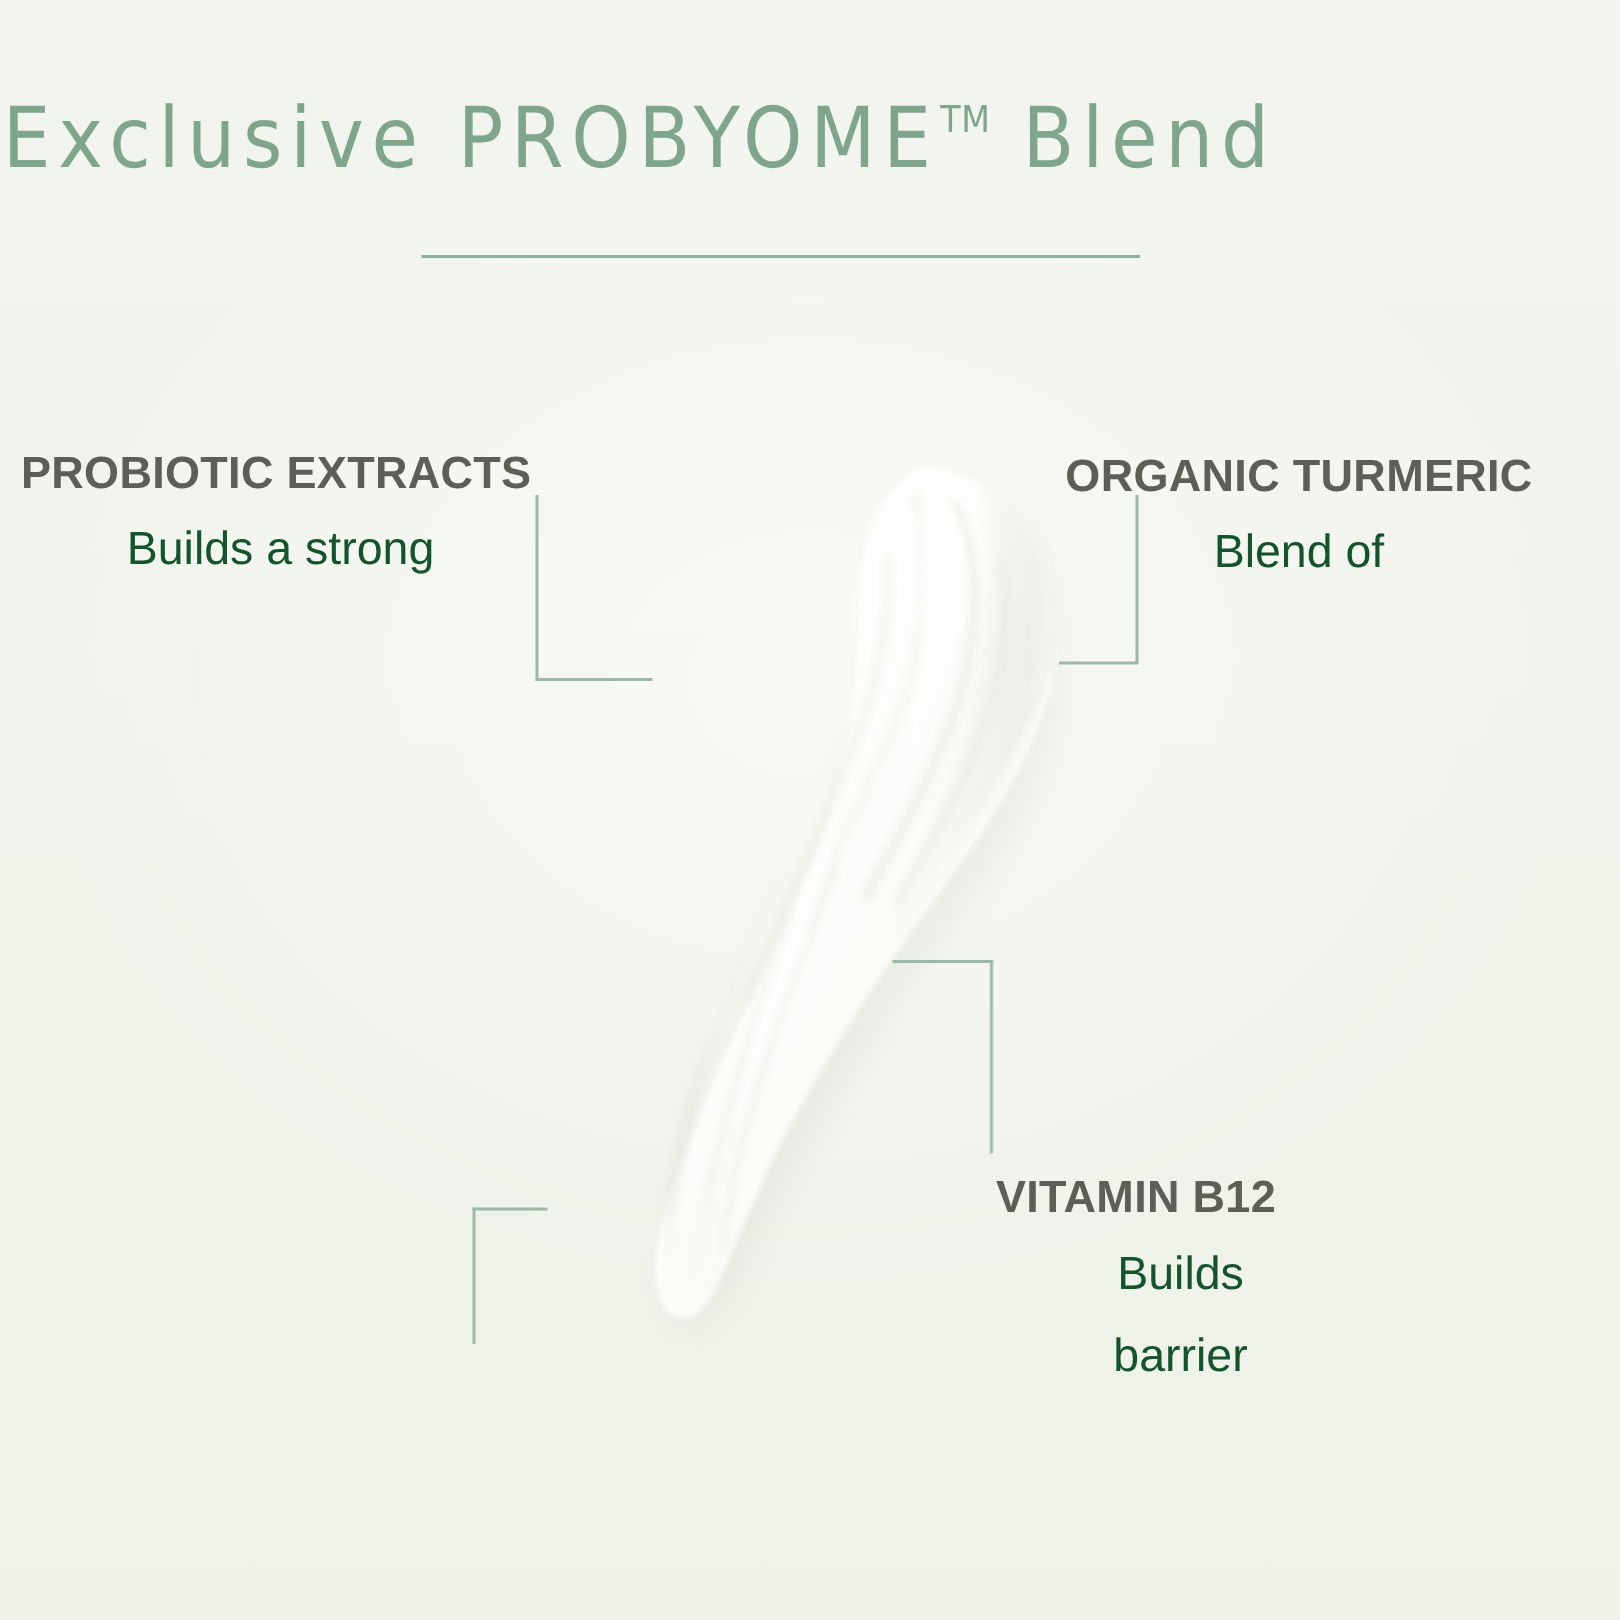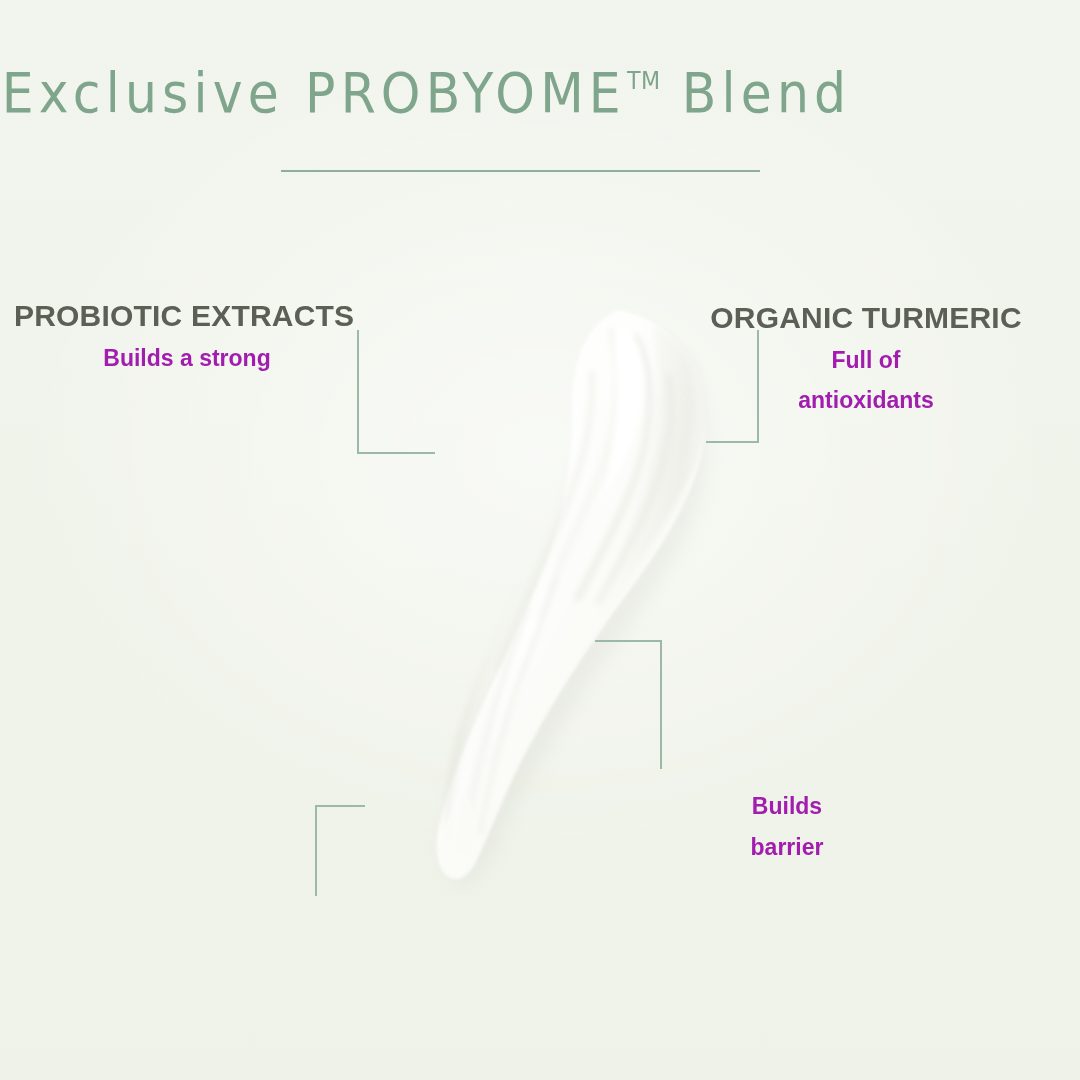--- a/index.html
+++ b/index.html
@@ -87,23 +87,23 @@
   .callout .heading {
     color: #5b5f56;
     font-weight: bold;
     font-size: 30px;
     letter-spacing: 0.2px;
     line-height: 1.15;
     white-space: nowrap;
     margin: 0;
   }
   .callout .desc {
-    color: #a21caf;
-    font-size: 23px;
-    font-weight: 700;
+    color: #14532d;
+    font-size: 31px;
+    font-weight: 400;
     line-height: 1.78;
     margin: 4px 0 0 0;
   }
 
   #callout-probiotic {
     left: 14px;  top: 268px;  width: 380px;
     text-align: left;
     margin-top: 31px;
   }
   #callout-probiotic .desc { text-align: center; padding-right: 34px; }
@@ -249,26 +249,26 @@
   <div class="callout" id="callout-probiotic">
     <p class="heading">PROBIOTIC EXTRACTS</p>
     <p class="desc">
       <span>Builds a strong</span><br>
     </p>
   </div>
 
   <div class="callout" id="callout-turmeric">
     <p class="heading">ORGANIC TURMERIC</p>
     <p class="desc">
-      <span>Full of</span><br>
-      <span>antioxidants</span>
+      <span>Blend of</span><br>
     </p>
   </div>
 
   <div class="callout" id="callout-vitamin">
+    <p class="heading">VITAMIN B12</p>
     <p class="desc">
       <span>Builds</span><br>
       <span>barrier</span>
     </p>
   </div>
 
 
 </div>
 
 </body></html>

